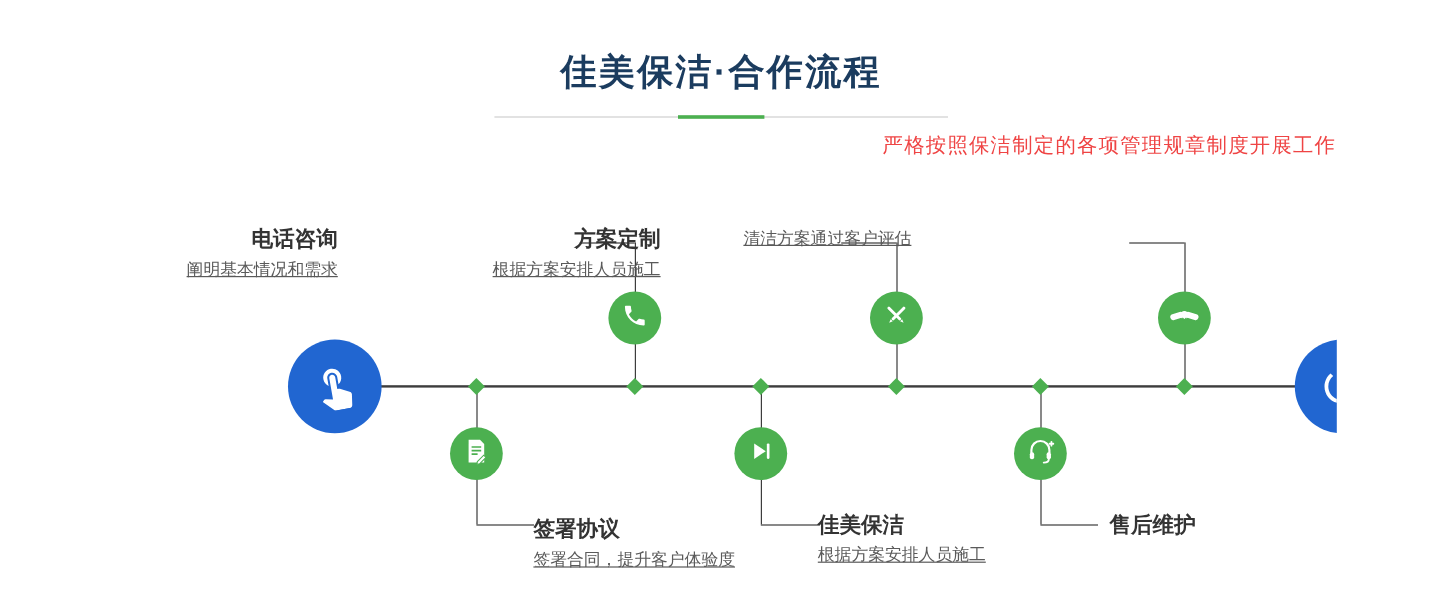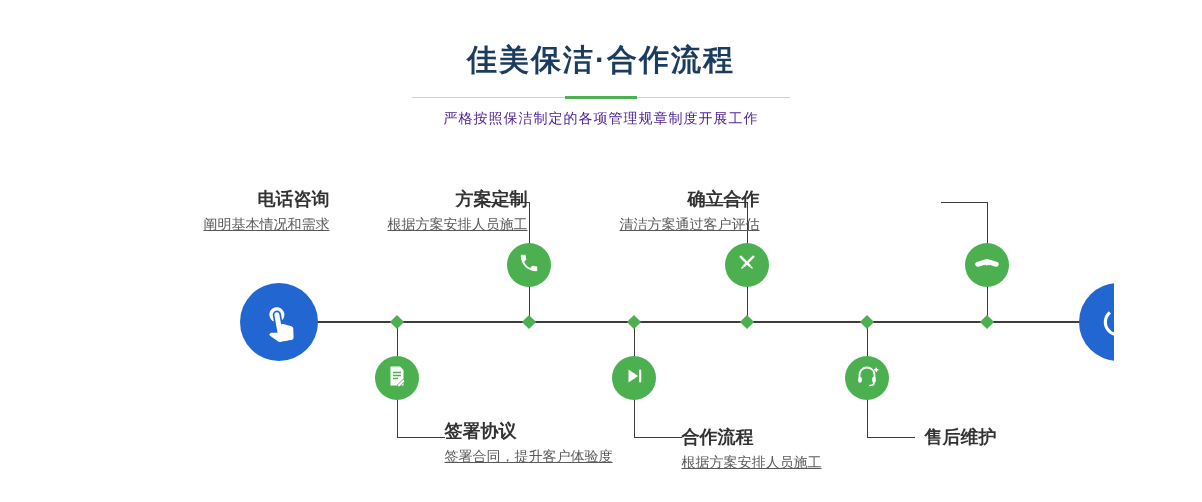--- a/index.html
+++ b/index.html
@@ -6,22 +6,22 @@
   html,body { background:#ffffff; }
   body { font-family:"Liberation Sans","DejaVu Sans",sans-serif; }
   .canvas { position:relative; width:1025px; height:502px; margin:0 auto; background:#fff; overflow:hidden; }
 
   .title { position:absolute; top:40px; left:0; width:100%; text-align:center;
            font-size:30px; font-weight:700; color:var(--title-navy,#1b3c5f); letter-spacing:2px; }
   .divider { position:absolute; top:96px; left:50%; transform:translateX(-50%); width:378px; height:3px; }
   .divider-line { position:absolute; top:1px; left:0; width:100%; height:1px; background:#cfcfcf; }
   .divider-accent { position:absolute; top:0; left:50%; margin-left:-36px; width:72px; height:3px;
                     background:var(--accent-green,#4cb050); }
-  .subtitle { position:absolute; top:110px; left:0; width:100%; text-align:center;
-              font-size:14px; color:#4c1d95; letter-spacing:1px; }
+  .subtitle { position:absolute; top:110px; left:0; width:100%; text-align:right;
+              font-size:17px; color:#ef4444; letter-spacing:1px; }
 
   .line { position:absolute; background:#3d3d3d; }
   .diamond { position:absolute; width:10px; height:10px; background:var(--accent-green,#4cb050);
              transform:rotate(45deg); }
   .node { position:absolute; width:44px; height:44px; border-radius:50%;
           background:var(--accent-green,#4cb050); display:flex; align-items:center; justify-content:center; }
   .endpoint { position:absolute; width:78px; height:78px; border-radius:50%;
               background:var(--accent-blue,#2166d1); display:flex; align-items:center; justify-content:center; }
   .endpoint .icon { display:flex; }
 
@@ -138,38 +138,37 @@
       <svg width="24" height="24" viewBox="0 0 24 24">
         <path d="M4.5 13.5V11a7.5 7.5 0 0 1 15 0v2.5" fill="none" stroke="#ffffff" stroke-width="1.8"></path>
         <rect x="3.2" y="12.8" width="3.6" height="6" rx="1.7" fill="#ffffff"></rect>
         <rect x="17.2" y="12.8" width="3.6" height="6" rx="1.7" fill="#ffffff"></rect>
         <path d="M19 18.8c0 1.7-2 2.7-4.2 2.7" fill="none" stroke="#ffffff" stroke-width="1.6" stroke-linecap="round"></path>
         <path d="M21.2 4.2v3.2M19.6 5.8h3.2" fill="none" stroke="#ffffff" stroke-width="1.5" stroke-linecap="round"></path>
       </svg>
     </span>
   </div>
 
-  <div class="step-text top" style="right:784px;top:186px">
+  <div class="step-text top" style="right:832px;top:186px">
     <div class="step-label">电话咨询</div>
     <div class="step-desc">阐明基本情况和需求</div>
   </div>
-  <div class="step-text top" style="right:586px;top:186px">
+  <div class="step-text top" style="right:563px;top:186px">
     <div class="step-label">方案定制</div>
     <div class="step-desc">根据方案安排人员施工</div>
   </div>
   <div class="step-text top" style="right:354px;top:186px">
-    <div class="step-label">确立合作</div>
     <div class="step-desc">清洁方案通过客户评估</div>
   </div>
 
-  <div class="step-text bottom" style="left:356px;top:418px">
+  <div class="step-text bottom" style="left:356px;top:428px">
     <div class="step-label">签署协议</div>
     <div class="step-desc">签署合同，提升客户体验度</div>
   </div>
   <div class="step-text bottom" style="left:593px;top:424px">
-    <div class="step-label">合作流程</div>
+    <div class="step-label">佳美保洁</div>
     <div class="step-desc">根据方案安排人员施工</div>
   </div>
   <div class="step-text bottom" style="left:836px;top:424px">
     <div class="step-label">售后维护</div>
   </div>
 
 </div>
 
 </body></html>

